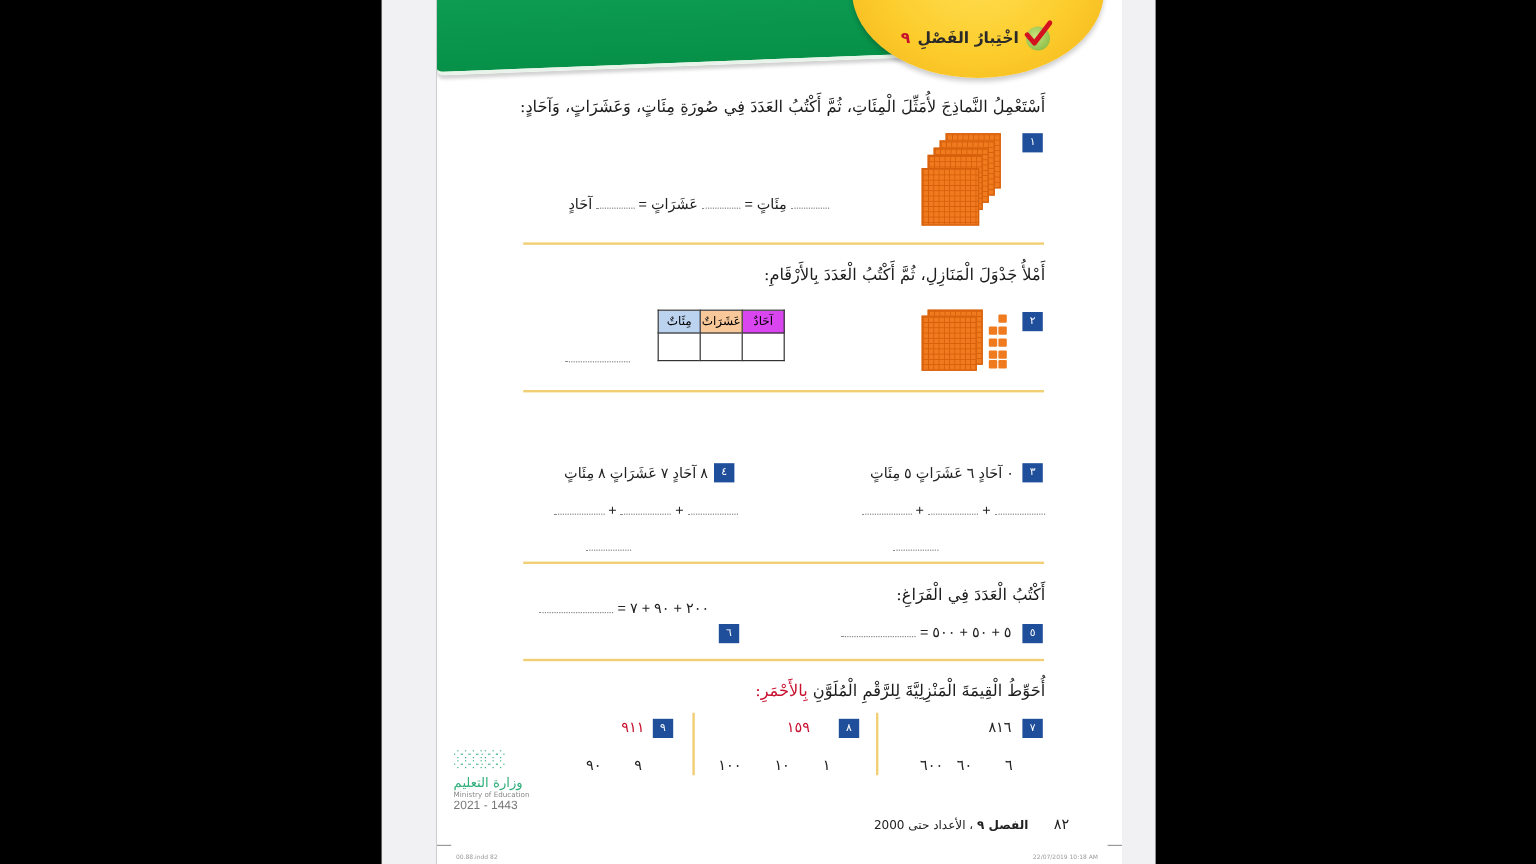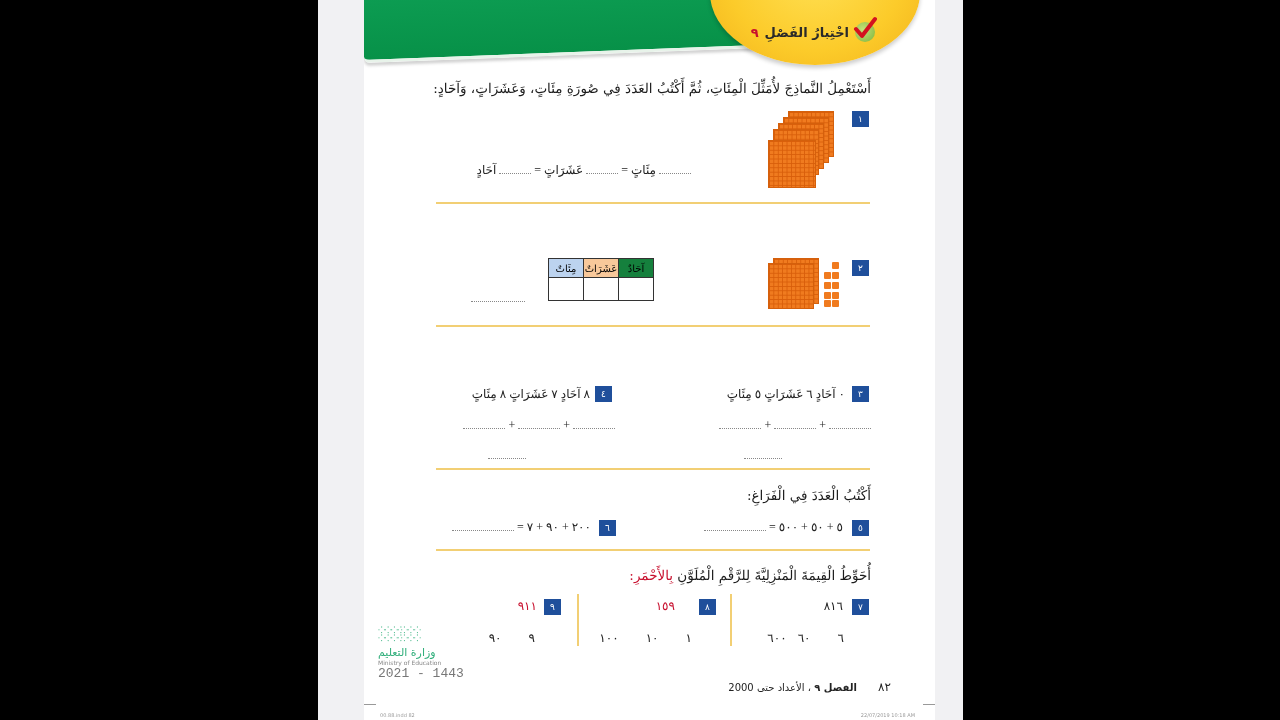--- a/index.html
+++ b/index.html
@@ -10,39 +10,39 @@
   .green-band { position:absolute; left:0; top:-40px; width:420px; height:100px; background:linear-gradient(180deg,#10a358 0%,#079148 100%); border-bottom-left-radius:6px; transform:skewY(-2.2deg); transform-origin:left bottom; border-bottom:3px solid #e8f3ea; box-shadow:0 3px 3px rgba(0,0,0,0.18); }
   .yellow-badge { position:absolute; left:346px; top:-80px; width:210px; height:145px; border-radius:50%; background:radial-gradient(ellipse at 50% 35%,#ffe155 0%,#fccb2a 60%,#f2b21a 100%); box-shadow:0 3px 4px rgba(0,0,0,0.2); }
   .badge-title { position:absolute; right:60px; top:22px; direction:rtl; font-family:"DejaVu Sans", sans-serif; font-weight:bold; font-size:13px; color:#2a2a2a; white-space:nowrap; display:flex; align-items:center; gap:6px; }
   .badge-title .num { color:#c8102e; }
   .check-icon { width:20px; height:20px; border-radius:50%; background:radial-gradient(circle at 40% 40%,#c8e37a,#7bb43a); position:relative; }
   .check-icon svg { position:absolute; left:-2px; top:-6px; }
   .rule { position:absolute; left:72px; width:434px; height:2px; background:#f2cf74; }
   .heading { position:absolute; right:64px; direction:rtl; font-family:"DejaVu Serif", serif; font-size:13.5px; color:#1c1c1c; white-space:nowrap; }
   .heading .red { color:#c8102e; }
   .qnum { position:absolute; width:17px; height:16px; background:#1f4f9b; color:#fff; font-size:9px; line-height:16px; text-align:center; font-family:"DejaVu Sans", sans-serif; }
-  .txt { position:absolute; direction:rtl; font-family:Liberation Serif, serif; font-size:12px; color:#222; white-space:nowrap; }
+  .txt { position:absolute; direction:rtl; font-family:Liberation Sans, sans-serif; font-size:12px; color:#222; white-space:nowrap; }
   .dots { display:inline-block; border-bottom:1px dotted #888; height:10px; vertical-align:baseline; }
   .absdots { position:absolute; border-bottom:1px dotted #888; height:1px; }
   .blocks { position:absolute; }
   .flat { position:absolute; width:44px; height:44px; background-color:#f07b1f; background-image:linear-gradient(#d85e0a 1px, transparent 1px),linear-gradient(90deg,#d85e0a 1px, transparent 1px); background-size:4.4px 4.4px; border:1px solid #d4600c; }
   .cube { position:absolute; width:7px; height:7px; background:#f07b1f; border-radius:1px; }
   table.pv { position:absolute; border-collapse:collapse; font-family:"DejaVu Serif", serif; font-size:10px; direction:rtl; }
   table.pv td { border:1.5px solid #333; width:34px; height:18px; text-align:center; padding:0; }
   table.pv tr.body td { height:22px; background:#fff; }
-  .c-ones { background:#15803d; }
+  .c-ones { background:#d946ef; }
   .c-tens { background:#f8c89a; }
   .c-hund { background:#bcd3ef; }
   .vsep { position:absolute; width:2px; background:#f2cf74; }
   .red-num { color:#c8102e; }
   .moe { position:absolute; left:14px; top:626px; }
   .moe-dots { font-family:"DejaVu Sans Mono", monospace; font-size:9px; color:#2fae7a; letter-spacing:-1px; line-height:8px; }
   .moe-ar { font-family:"DejaVu Sans", sans-serif; font-size:11px; color:#2fae7a; margin-top:4px; direction:rtl; text-align:left; }
   .moe-en { font-family:"DejaVu Sans", sans-serif; font-size:6px; color:#888; }
-  .moe-yr { font-family:Liberation Mono, monospace; font-size:13px; color:#777; }
+  .moe-yr { font-family:Liberation Sans, sans-serif; font-size:10px; color:#777; }
   .footer { position:absolute; right:44px; top:680px; direction:rtl; font-family:"DejaVu Sans", sans-serif; font-size:10px; color:#222; white-space:nowrap; }
   .footer .pn { font-size:12px; margin-left:18px; }
   .footer .ch { font-weight:bold; }
   .slug { position:absolute; top:712px; font-size:5px; color:#999; font-family:"DejaVu Sans", sans-serif; }
   .crop { position:absolute; background:#999; }
 </style>
 </head>
 <body>
 
 <div class="margin-l"></div>
@@ -74,20 +74,21 @@
   <div class="txt" style="right:244px; top:163px;">
     <span class="dots" style="width:32px;"></span>
     <span>مِئَاتٍ =</span>
     <span class="dots" style="width:32px;"></span>
     <span>عَشَرَاتٍ =</span>
     <span class="dots" style="width:32px;"></span>
     <span>آحَادٍ</span>
   </div>
   <div class="rule" style="top:202px;"></div>
 
+  <div class="heading" style="top:220px;">أَمْلأُ جَدْوَلَ الْمَنَازِلِ، ثُمَّ أَكْتُبُ الْعَدَدَ بِالأَرْقَامِ:</div>
   <div class="qnum" style="left:488px; top:260px;">٢</div>
   <div class="blocks">
     <div class="flat" style="left:409px; top:258px;"></div>
     <div class="flat" style="left:404px; top:263px;"></div>
     <div class="cube" style="left:468px; top:262px;"></div>
     <div class="cube" style="left:460px; top:272px;"></div>
       <div class="cube" style="left:468px; top:272px;"></div>
     <div class="cube" style="left:460px; top:282px;"></div>
       <div class="cube" style="left:468px; top:282px;"></div>
     <div class="cube" style="left:460px; top:292px;"></div>
@@ -135,21 +136,21 @@
   <div class="absdots" style="left:124px; top:457px; width:38px;"></div>
   <div class="rule" style="top:468px;"></div>
 
   <div class="heading" style="top:487px;">أَكْتُبُ الْعَدَدَ فِي الْفَرَاغِ:</div>
   <div class="qnum" style="left:488px; top:520px;">٥</div>
   <div class="txt" style="right:92px; top:520px;">
     <span>٥ + ٥٠ + ٥٠٠ =</span>
     <span class="dots" style="width:62px;"></span>
   </div>
   <div class="qnum" style="left:235px; top:520px;">٦</div>
-  <div class="txt" style="right:344px; top:520px;">
+  <div class="txt" style="right:344px; top:500px;">
     <span>٢٠٠ + ٩٠ + ٧ =</span>
     <span class="dots" style="width:62px;"></span>
   </div>
   <div class="rule" style="top:549px;"></div>
 
   <div class="heading" style="top:567px;">
     <span>أُحَوِّطُ الْقِيمَةَ الْمَنْزِلِيَّةَ لِلرَّقْمِ الْمُلَوَّنِ</span>
     <span class="red">بِالأَحْمَرِ:</span>
   </div>
 

